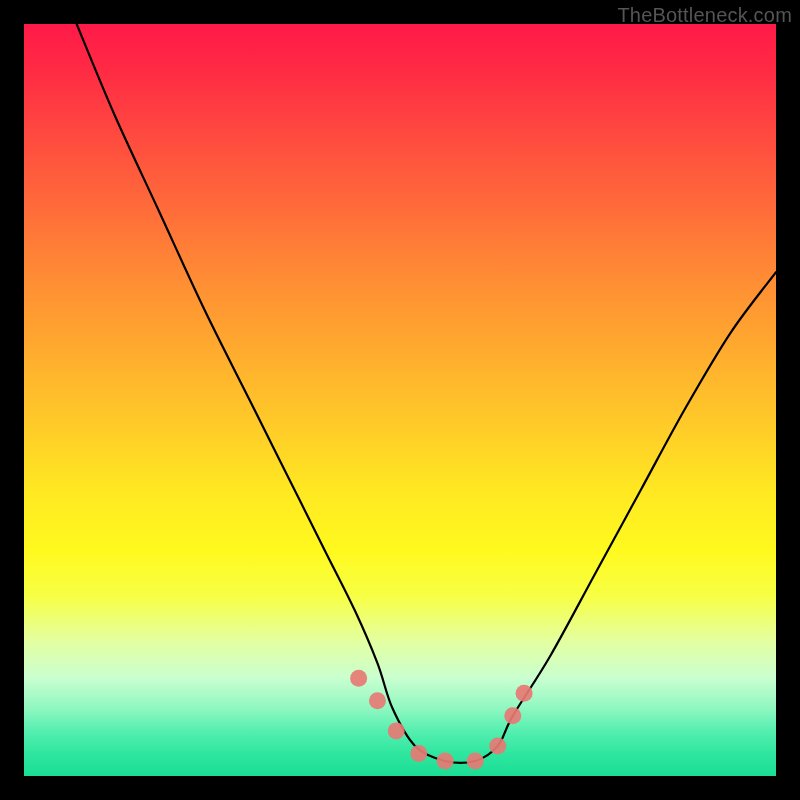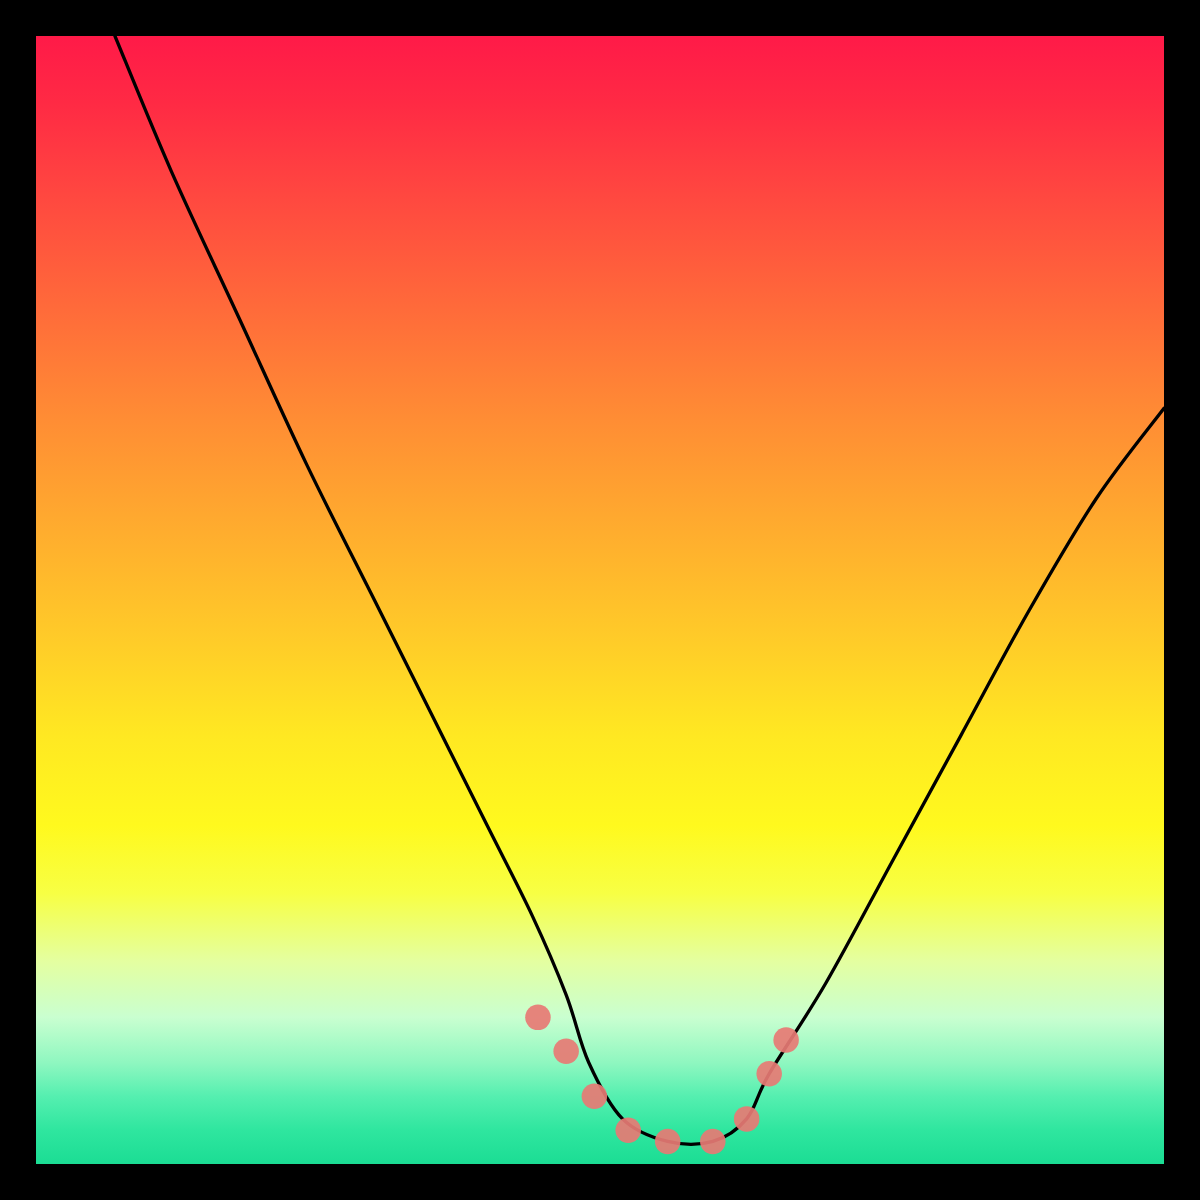--- a/index.html
+++ b/index.html
@@ -82,14 +82,15 @@
           <circle cx="394.8" cy="729.44" r="8.5" fill="#e77a74" fill-opacity="0.92"></circle>
           <circle cx="421.12000000000006" cy="736.96" r="8.5" fill="#e77a74" fill-opacity="0.92"></circle>
           <circle cx="451.2" cy="736.96" r="8.5" fill="#e77a74" fill-opacity="0.92"></circle>
           <circle cx="473.76" cy="721.92" r="8.5" fill="#e77a74" fill-opacity="0.92"></circle>
           <circle cx="488.8" cy="691.84" r="8.5" fill="#e77a74" fill-opacity="0.92"></circle>
           <circle cx="500.08000000000004" cy="669.28" r="8.5" fill="#e77a74" fill-opacity="0.92"></circle>
         </g>
     </svg>
   </div>
 
+  <div class="watermark">TheBottleneck.com</div>
 
 </div>
 
 </body></html>

